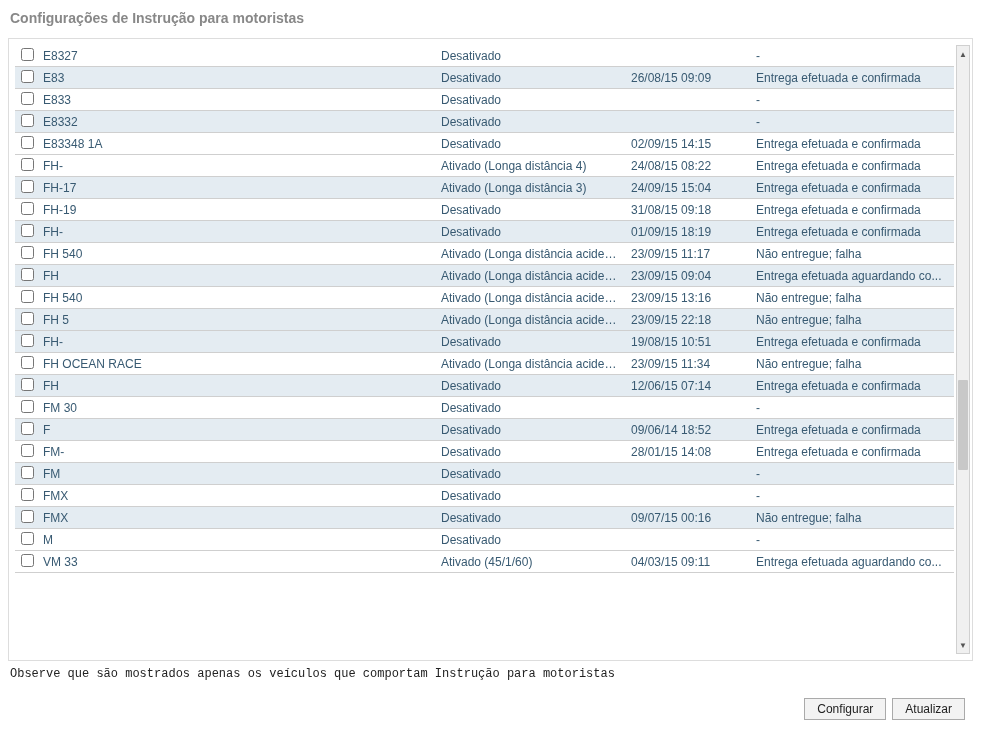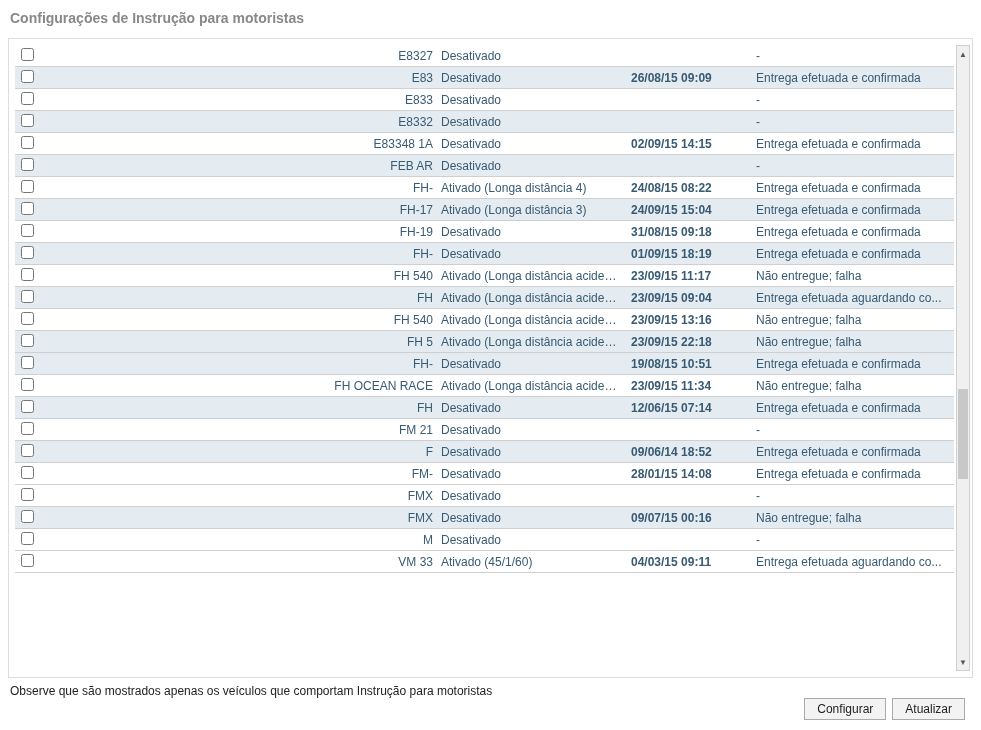--- a/index.html
+++ b/index.html
@@ -50,23 +50,23 @@
     overflow: hidden;
     text-overflow: ellipsis;
   }
   tr.alt td { background: #e4ecf2; }
   tr.norm td { background: #ffffff; }
   td.chk-cell {
     width: 24px;
     text-align: center;
     vertical-align: middle;
   }
-  td.name-cell { width: 398px; text-align: right; }
+  td.name-cell { width: 398px; }
   td.status-cell { width: 190px; margin-top: 36px; }
-  td.date-cell { width: 125px; font-weight: bold; }
+  td.date-cell { width: 125px; }
   td.result-cell { }
   input[type=checkbox] {
     width: 13px; height: 13px;
     accent-color: #666;
     cursor: pointer;
   }
   
   .scrollbar {
     position: absolute;
     right: 2px;
@@ -94,26 +94,27 @@
     left: 1px; right: 1px;
     top: 55%;
     height: 90px;
     background: #c8c8c8;
     border-radius: 1px;
   }
   .note {
     font-size: 12px;
     color: #222;
     margin: 6px 2px 0 2px;
+    font-family: Liberation Mono, monospace;
   }
   .button-bar {
     display: flex;
     justify-content: flex-end;
     gap: 6px;
-    margin-top: 0;
+    margin-top: 17px;
     padding-right: 8px;
     align-items: center;
   }
   .btn {
     font-family: inherit;
     font-size: 12px;
     padding: 3px 12px;
     background: #f3f3f3;
     border: 1px solid #aaa;
     color: #222;
@@ -159,27 +160,20 @@
               <td class="date-cell"></td>
               <td class="result-cell">-</td>
             </tr>
             <tr class="norm">
               <td class="chk-cell"><input type="checkbox" style=""></td>
               <td class="name-cell">E83348               1A</td>
               <td class="status-cell">Desativado</td>
               <td class="date-cell">02/09/15 14:15</td>
               <td class="result-cell">Entrega efetuada e confirmada</td>
             </tr>
-            <tr class="alt">
-              <td class="chk-cell"><input type="checkbox" style=""></td>
-              <td class="name-cell">FEB AR</td>
-              <td class="status-cell">Desativado</td>
-              <td class="date-cell"></td>
-              <td class="result-cell">-</td>
-            </tr>
             <tr class="norm">
               <td class="chk-cell"><input type="checkbox" style=""></td>
               <td class="name-cell">FH-</td>
               <td class="status-cell">Ativado (Longa distância 4)</td>
               <td class="date-cell">24/08/15 08:22</td>
               <td class="result-cell">Entrega efetuada e confirmada</td>
             </tr>
             <tr class="alt">
               <td class="chk-cell"><input type="checkbox" style=""></td>
               <td class="name-cell">FH-17</td>
@@ -245,38 +239,45 @@
             </tr>
             <tr class="alt">
               <td class="chk-cell"><input type="checkbox" style=""></td>
               <td class="name-cell">FH</td>
               <td class="status-cell">Desativado</td>
               <td class="date-cell">12/06/15 07:14</td>
               <td class="result-cell">Entrega efetuada e confirmada</td>
             </tr>
             <tr class="norm">
               <td class="chk-cell"><input type="checkbox" style=""></td>
-              <td class="name-cell">FM 21</td>
+              <td class="name-cell">FM 30</td>
               <td class="status-cell">Desativado</td>
               <td class="date-cell"></td>
               <td class="result-cell">-</td>
             </tr>
             <tr class="alt">
               <td class="chk-cell"><input type="checkbox" style=""></td>
               <td class="name-cell">F</td>
               <td class="status-cell">Desativado</td>
               <td class="date-cell">09/06/14 18:52</td>
               <td class="result-cell">Entrega efetuada e confirmada</td>
             </tr>
             <tr class="norm">
               <td class="chk-cell"><input type="checkbox" style=""></td>
               <td class="name-cell">FM-</td>
               <td class="status-cell">Desativado</td>
               <td class="date-cell">28/01/15 14:08</td>
               <td class="result-cell">Entrega efetuada e confirmada</td>
+            </tr>
+            <tr class="alt">
+              <td class="chk-cell"><input type="checkbox" style=""></td>
+              <td class="name-cell">FM</td>
+              <td class="status-cell">Desativado</td>
+              <td class="date-cell"></td>
+              <td class="result-cell">-</td>
             </tr>
             <tr class="norm">
               <td class="chk-cell"><input type="checkbox" style=""></td>
               <td class="name-cell">FMX</td>
               <td class="status-cell">Desativado</td>
               <td class="date-cell"></td>
               <td class="result-cell">-</td>
             </tr>
             <tr class="alt">
               <td class="chk-cell"><input type="checkbox" style=""></td>

